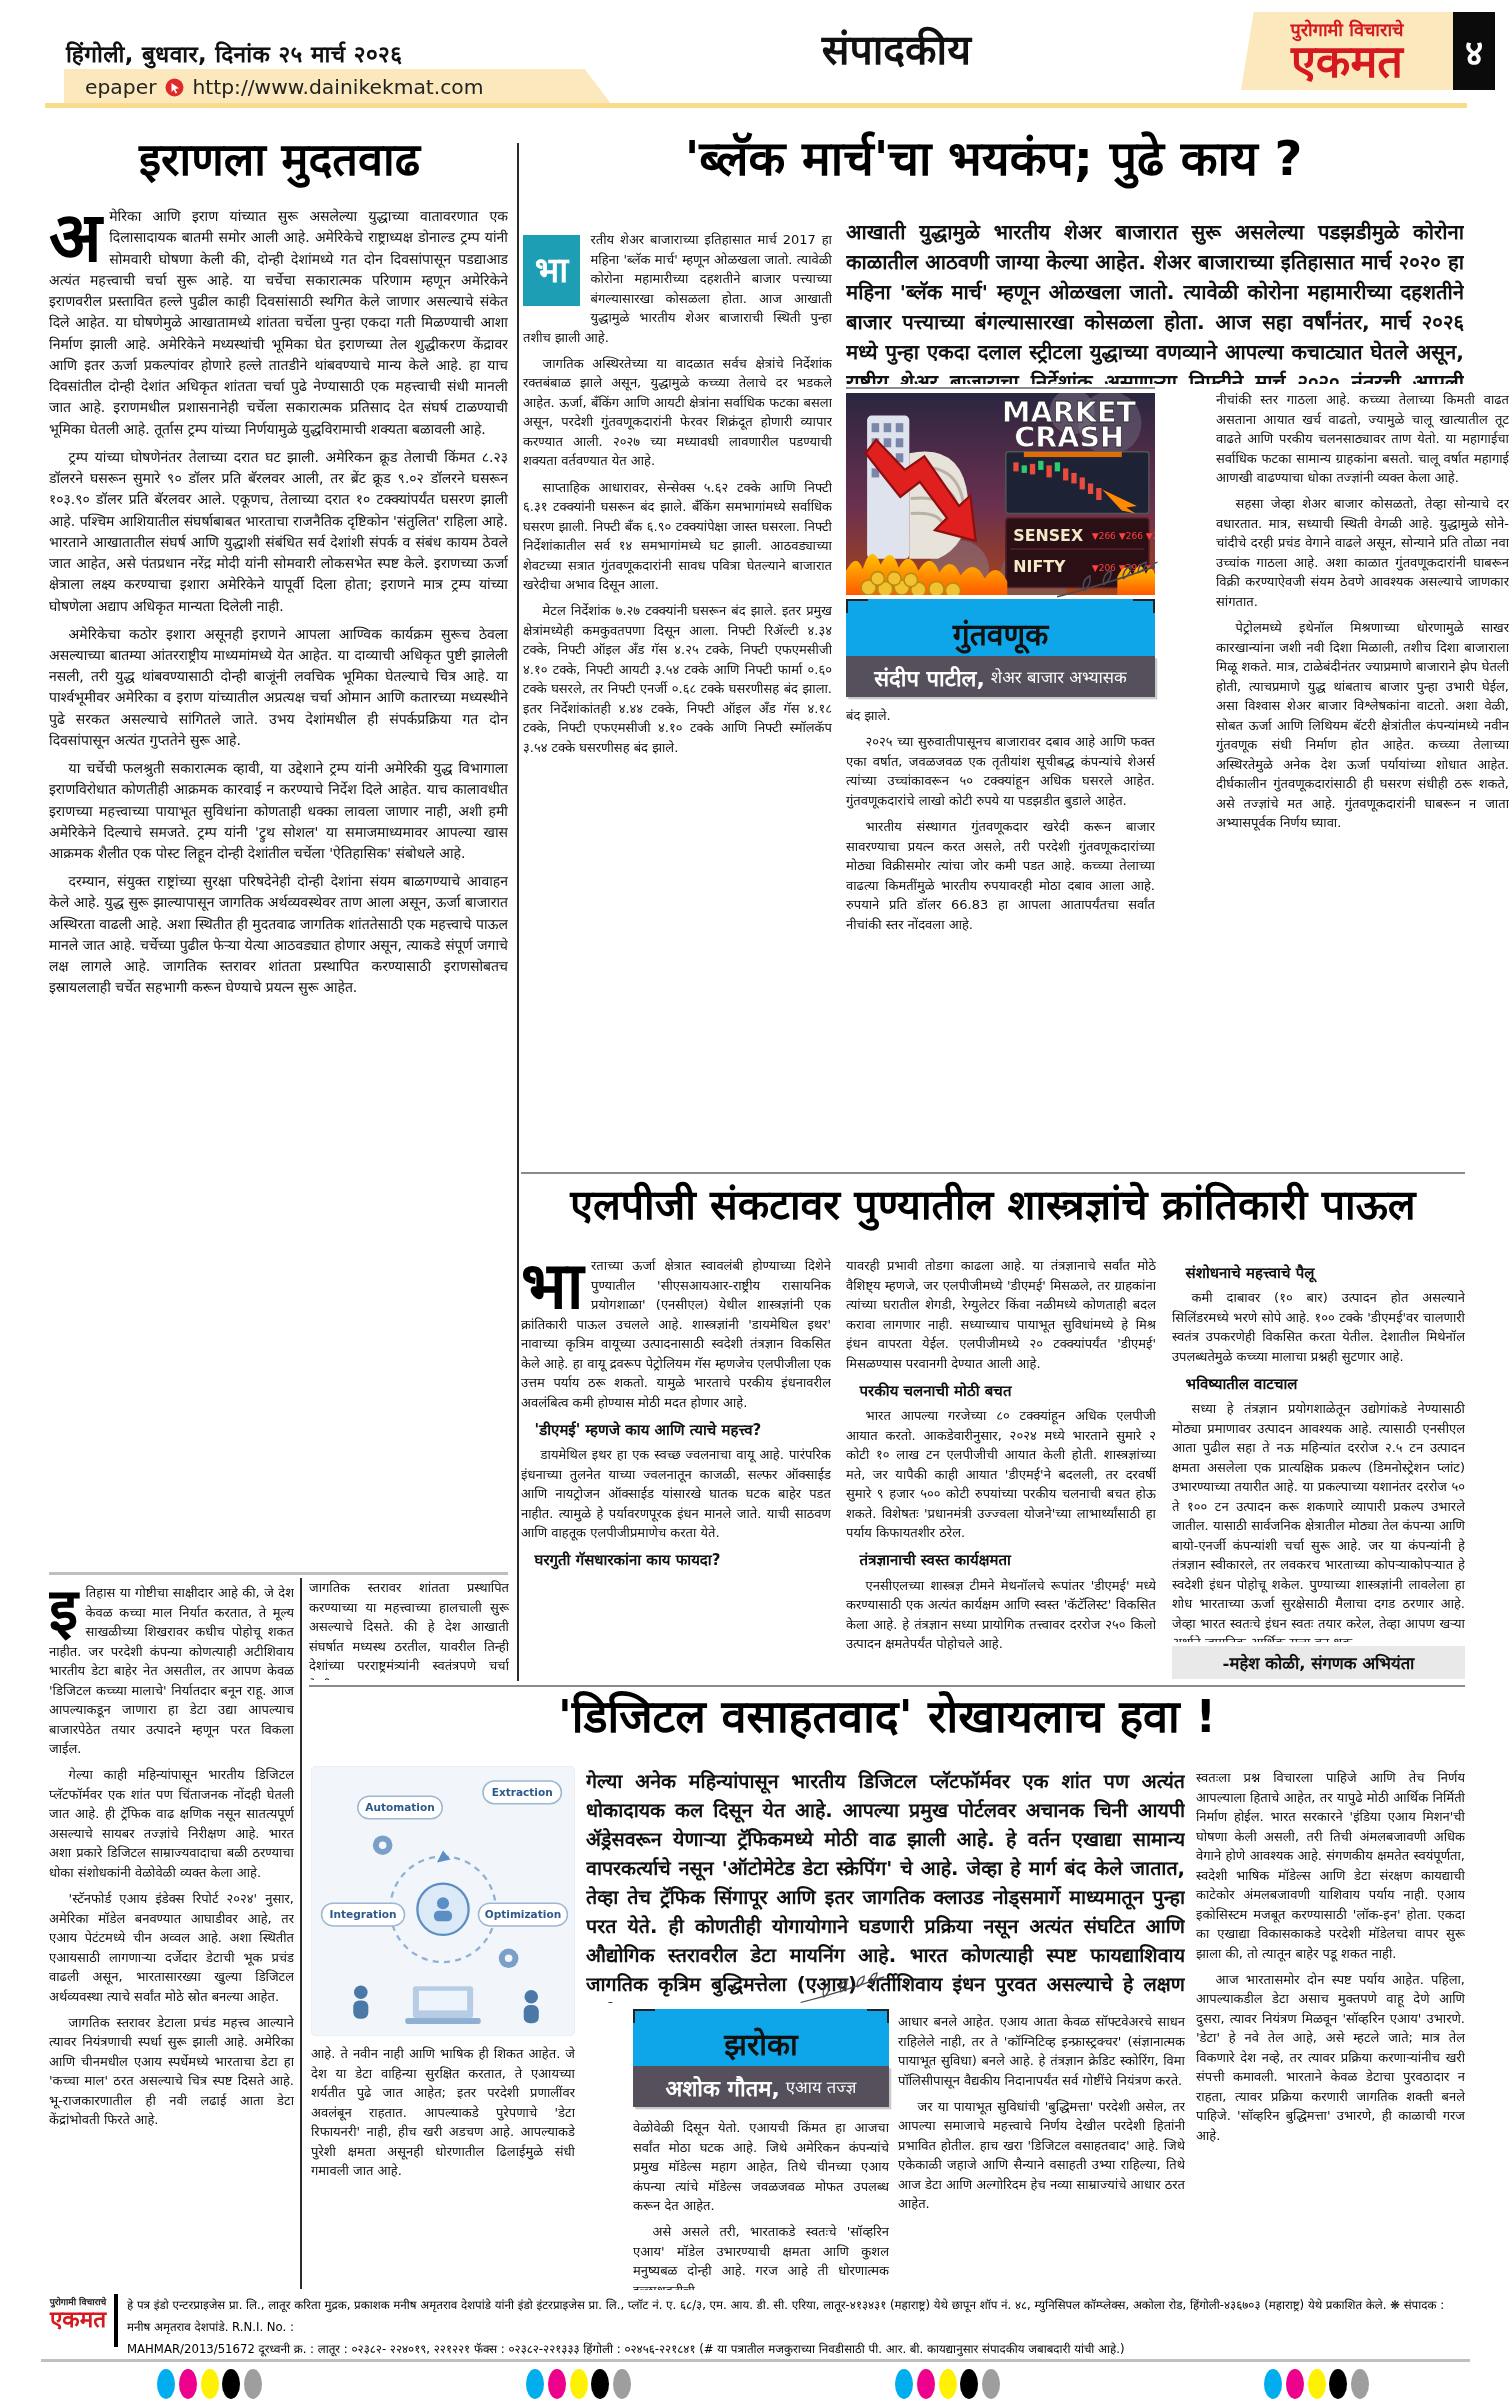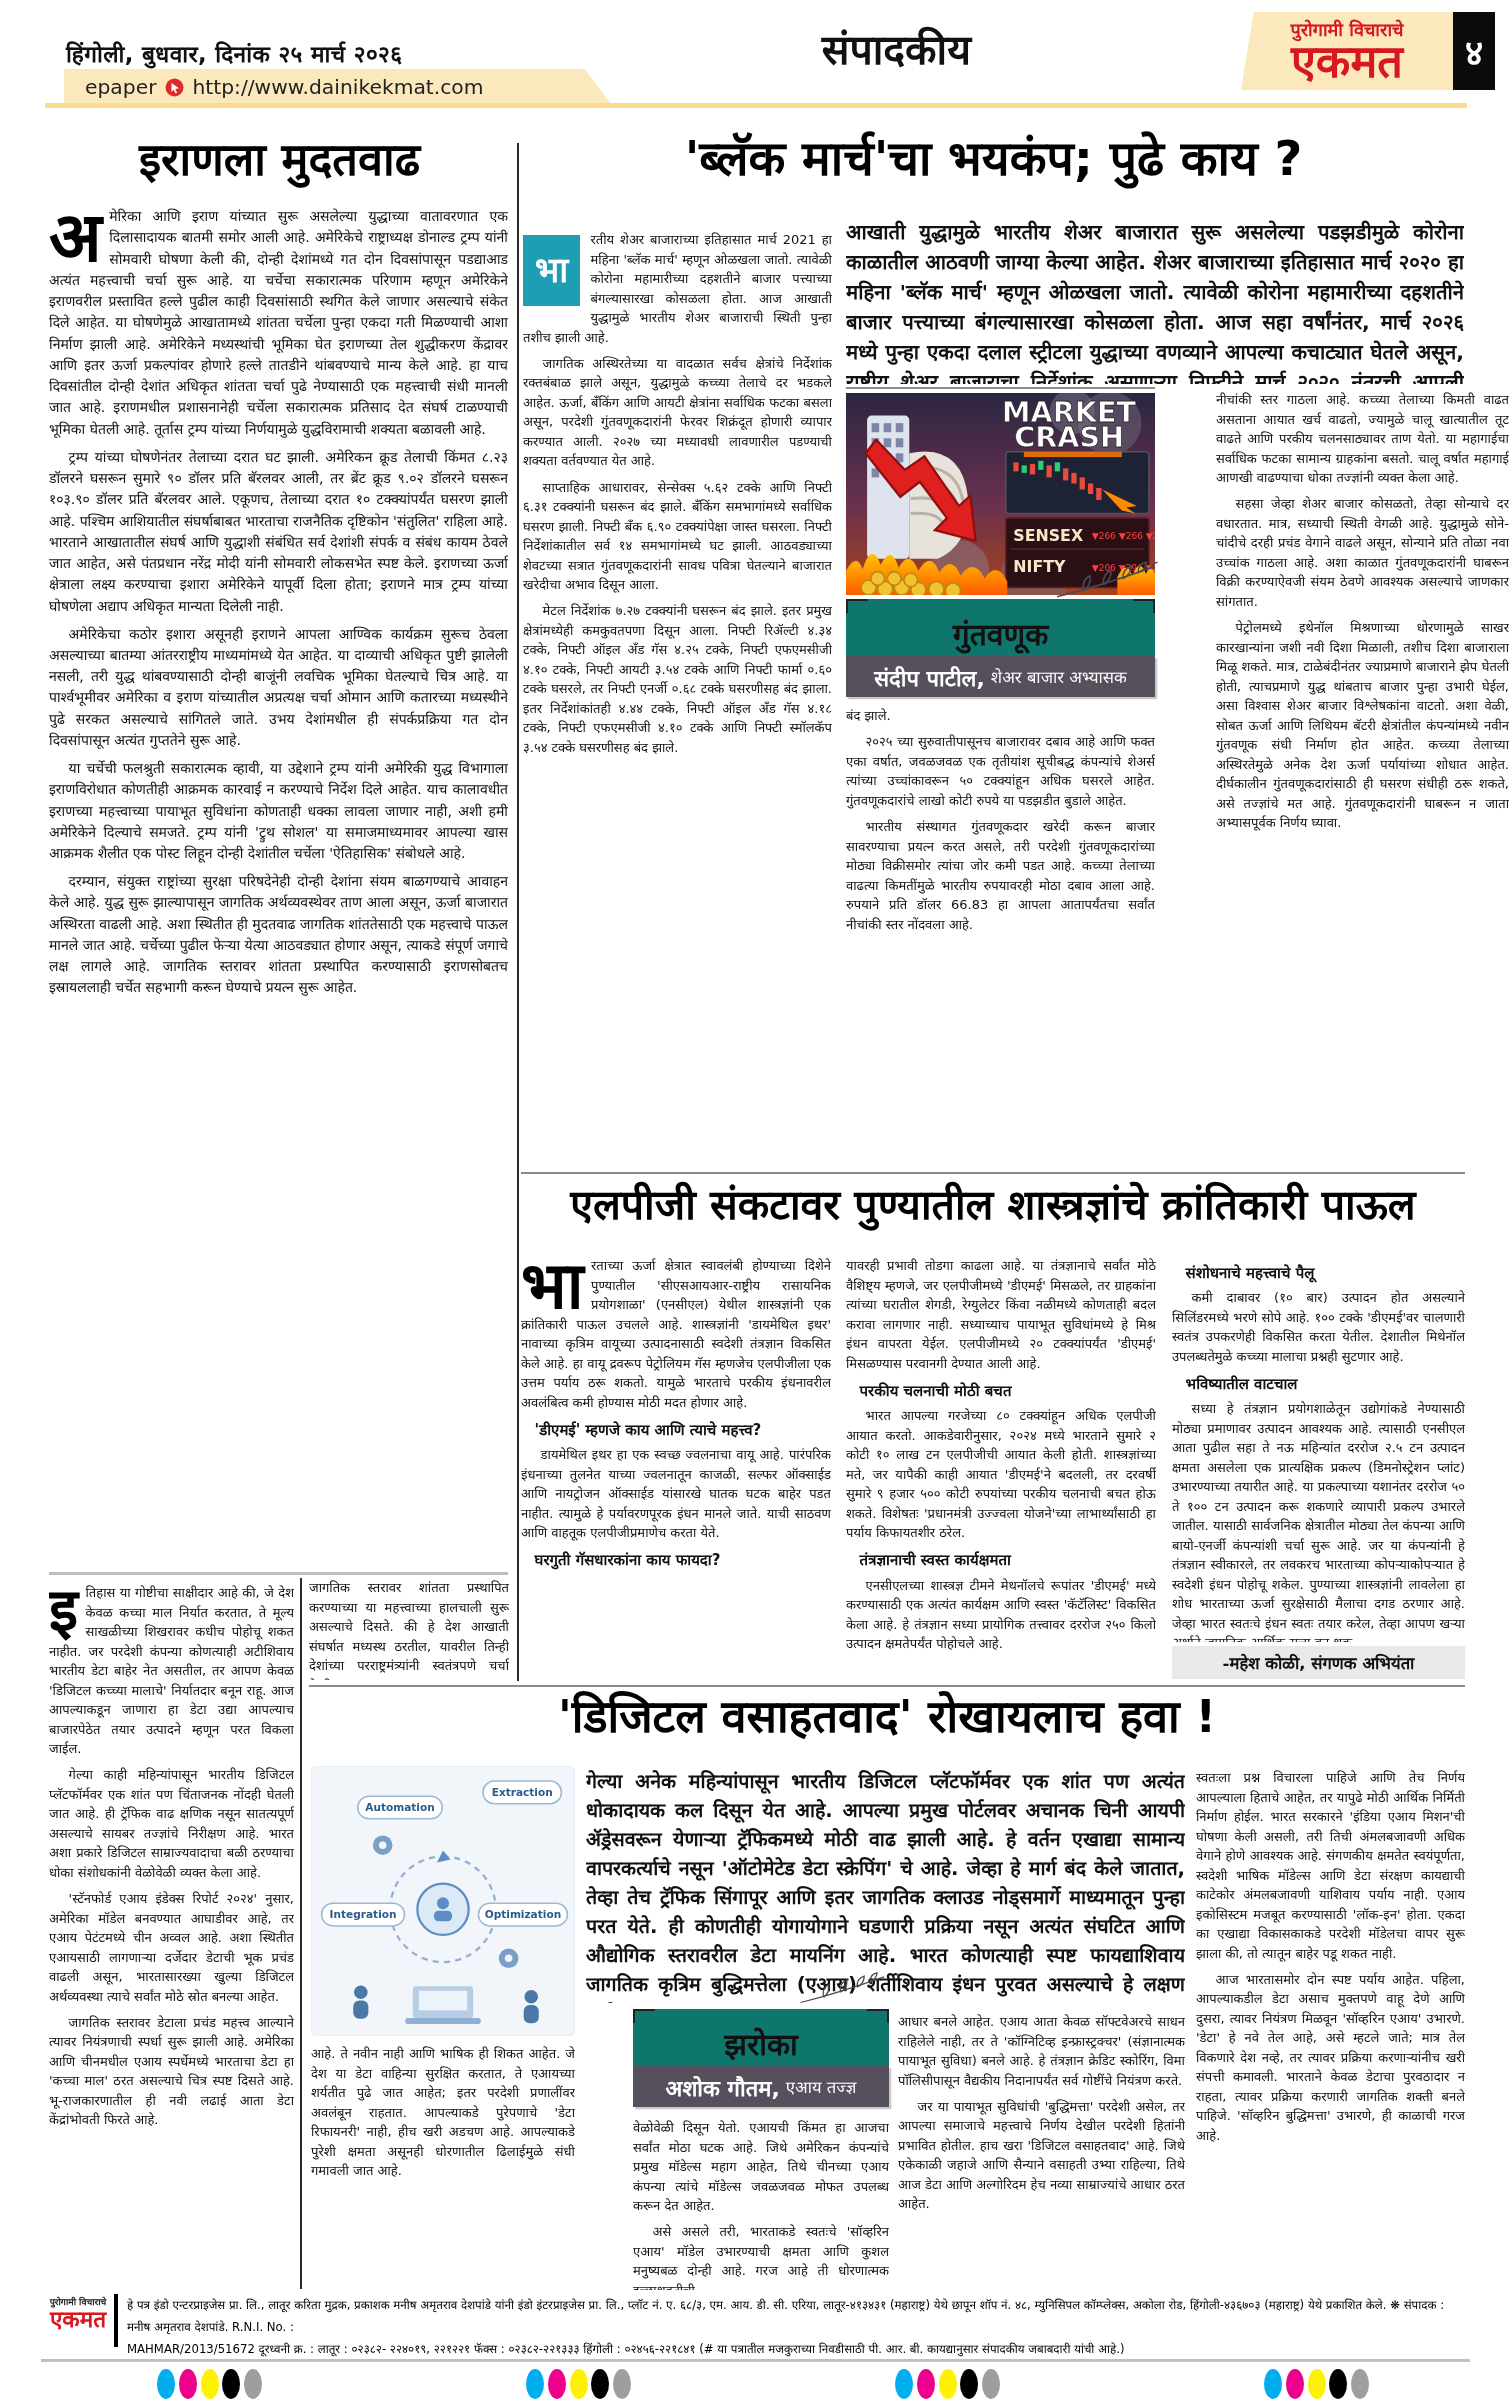--- a/index.html
+++ b/index.html
@@ -30,21 +30,21 @@
   .body-col{text-align:justify;overflow:hidden;}
   .body-col p{margin:0 0 6.8px;}
   .flow p{margin:0 0 6.8px;text-indent:19.6px;}
   .flow p:first-child{text-indent:0;}
   .flow h4{margin:6px 0 3.8px;font-size:15px;font-weight:700;text-indent:13.6px;}
   
   .dc-plain{float:left;font-weight:700;line-height:.82;padding:3px 7.5px 0 0;color:#000;}
   .dc-box{float:left;width:57px;height:71px;background:#1E9EB4;color:#fff;display:flex;
      align-items:center;justify-content:center;font-size:35px;font-weight:700;margin:4.5px 10.5px 3px 0;}
   
-  .byline-box{border-top:0;background:#0f766e;}
+  .byline-box{border-top:0;background:#0ea5e9;}
   .byline-box .cap{position:relative;height:51px;display:flex;align-items:flex-end;justify-content:center;}
   .byline-box .cap .t{font-size:30px;font-weight:800;line-height:1;}
   .corner{position:absolute;width:19.6px;height:12px;border-top:2.3px solid #222;}
   .corner.l{left:0;top:0;border-left:2.3px solid #222;}
   .corner.r{right:0;top:0;border-right:2.3px solid #222;}
   .byline-box .bar{margin-top:6px;background:#55505C;color:#fff;height:41px;display:flex;
      align-items:center;justify-content:center;box-shadow:2.3px 2.3px 0 #c9c9c9;}
   .byline-box .bar .a{font-size:22px;font-weight:700;}
   .byline-box .bar .r2{font-size:16.6px;margin-left:6px;}
   
@@ -103,21 +103,21 @@
         <p>दरम्यान, संयुक्त राष्ट्रांच्या सुरक्षा परिषदेनेही दोन्ही देशांना संयम बाळगण्याचे आवाहन केले आहे. युद्ध सुरू झाल्यापासून जागतिक अर्थव्यवस्थेवर ताण आला असून, ऊर्जा बाजारात अस्थिरता वाढली आहे. अशा स्थितीत ही मुदतवाढ जागतिक शांततेसाठी एक महत्त्वाचे पाऊल मानले जात आहे. चर्चेच्या पुढील फेऱ्या येत्या आठवड्यात होणार असून, त्याकडे संपूर्ण जगाचे लक्ष लागले आहे. जागतिक स्तरावर शांतता प्रस्थापित करण्यासाठी इराणसोबतच इस्रायललाही चर्चेत सहभागी करून घेण्याचे प्रयत्न सुरू आहेत.</p>
       </div>
   </div>
   <div class="abs body-col" style="left:309px;top:1578px;width:200px;height:102px;font-size:13px;line-height:1.5;">जागतिक स्तरावर शांतता प्रस्थापित करण्याच्या या महत्त्वाच्या हालचाली सुरू असल्याचे दिसते. की हे देश आखाती संघर्षात मध्यस्थ ठरतील, यावरील तिन्ही देशांच्या परराष्ट्रमंत्र्यांनी स्वतंत्रपणे चर्चा केली.</div>
 
   <div class="abs headline" style="left:523px;top:133px;width:941px;font-size:48px;text-align:center;">'ब्लॅक मार्च'चा भयकंप; पुढे काय ?</div>
 
   <div class="abs body-col" style="left:523px;top:230px;width:309px;height:935px;font-size:13px;line-height:1.5;">
     <span class="dc-box">भा</span>
     <div class="flow">
-        <p>रतीय शेअर बाजाराच्या इतिहासात मार्च 2021 हा महिना 'ब्लॅक मार्च' म्हणून ओळखला जातो. त्यावेळी कोरोना महामारीच्या दहशतीने बाजार पत्त्याच्या बंगल्यासारखा कोसळला होता. आज आखाती युद्धामुळे भारतीय शेअर बाजाराची स्थिती पुन्हा तशीच झाली आहे.</p>
+        <p>रतीय शेअर बाजाराच्या इतिहासात मार्च 2017 हा महिना 'ब्लॅक मार्च' म्हणून ओळखला जातो. त्यावेळी कोरोना महामारीच्या दहशतीने बाजार पत्त्याच्या बंगल्यासारखा कोसळला होता. आज आखाती युद्धामुळे भारतीय शेअर बाजाराची स्थिती पुन्हा तशीच झाली आहे.</p>
         <p>जागतिक अस्थिरतेच्या या वादळात सर्वच क्षेत्रांचे निर्देशांक रक्तबंबाळ झाले असून, युद्धामुळे कच्च्या तेलाचे दर भडकले आहेत. ऊर्जा, बँकिंग आणि आयटी क्षेत्रांना सर्वाधिक फटका बसला असून, परदेशी गुंतवणूकदारांनी फेरवर शिक्रंदूत होणारी व्यापार करण्यात आली. २०२७ च्या मध्यावधी लावणारील पडण्याची शक्यता वर्तवण्यात येत आहे.</p>
         <p>साप्ताहिक आधारावर, सेन्सेक्स ५.६२ टक्के आणि निफ्टी ६.३१ टक्क्यांनी घसरून बंद झाले. बँकिंग समभागांमध्ये सर्वाधिक घसरण झाली. निफ्टी बँक ६.९० टक्क्यांपेक्षा जास्त घसरला. निफ्टी निर्देशांकातील सर्व १४ समभागांमध्ये घट झाली. आठवड्याच्या शेवटच्या सत्रात गुंतवणूकदारांनी सावध पवित्रा घेतल्याने बाजारात खरेदीचा अभाव दिसून आला.</p>
         <p>मेटल निर्देशांक ७.२७ टक्क्यांनी घसरून बंद झाले. इतर प्रमुख क्षेत्रांमध्येही कमकुवतपणा दिसून आला. निफ्टी रिॲल्टी ४.३४ टक्के, निफ्टी ऑइल अँड गॅस ४.२५ टक्के, निफ्टी एफएमसीजी ४.१० टक्के, निफ्टी आयटी ३.५४ टक्के आणि निफ्टी फार्मा ०.६० टक्के घसरले, तर निफ्टी एनर्जी ०.६८ टक्के घसरणीसह बंद झाला. इतर निर्देशांकांतही ४.४४ टक्के, निफ्टी ऑइल अँड गॅस ४.१८ टक्के, निफ्टी एफएमसीजी ४.१० टक्के आणि निफ्टी स्मॉलकॅप ३.५४ टक्के घसरणीसह बंद झाले.</p>
       </div>
   </div>
 
   <div class="abs intro" style="left:846px;top:217px;width:618px;height:167px;font-size:20.3px;overflow:hidden;">आखाती युद्धामुळे भारतीय शेअर बाजारात सुरू असलेल्या पडझडीमुळे कोरोना काळातील आठवणी जाग्या केल्या आहेत. शेअर बाजाराच्या इतिहासात मार्च २०२० हा महिना 'ब्लॅक मार्च' म्हणून ओळखला जातो. त्यावेळी कोरोना महामारीच्या दहशतीने बाजार पत्त्याच्या बंगल्यासारखा कोसळला होता. आज सहा वर्षांनंतर, मार्च २०२६ मध्ये पुन्हा एकदा दलाल स्ट्रीटला युद्धाच्या वणव्याने आपल्या कचाट्यात घेतले असून, राष्ट्रीय शेअर बाजाराचा निर्देशांक असणाऱ्या निफ्टीने मार्च २०२० नंतरची आपली सर्वांत मोठी मासिक घसरण नोंदवली आहे.</div>
 
   <div class="abs hr" style="left:846px;top:387px;width:309px;height:1.5px;"></div>
 

